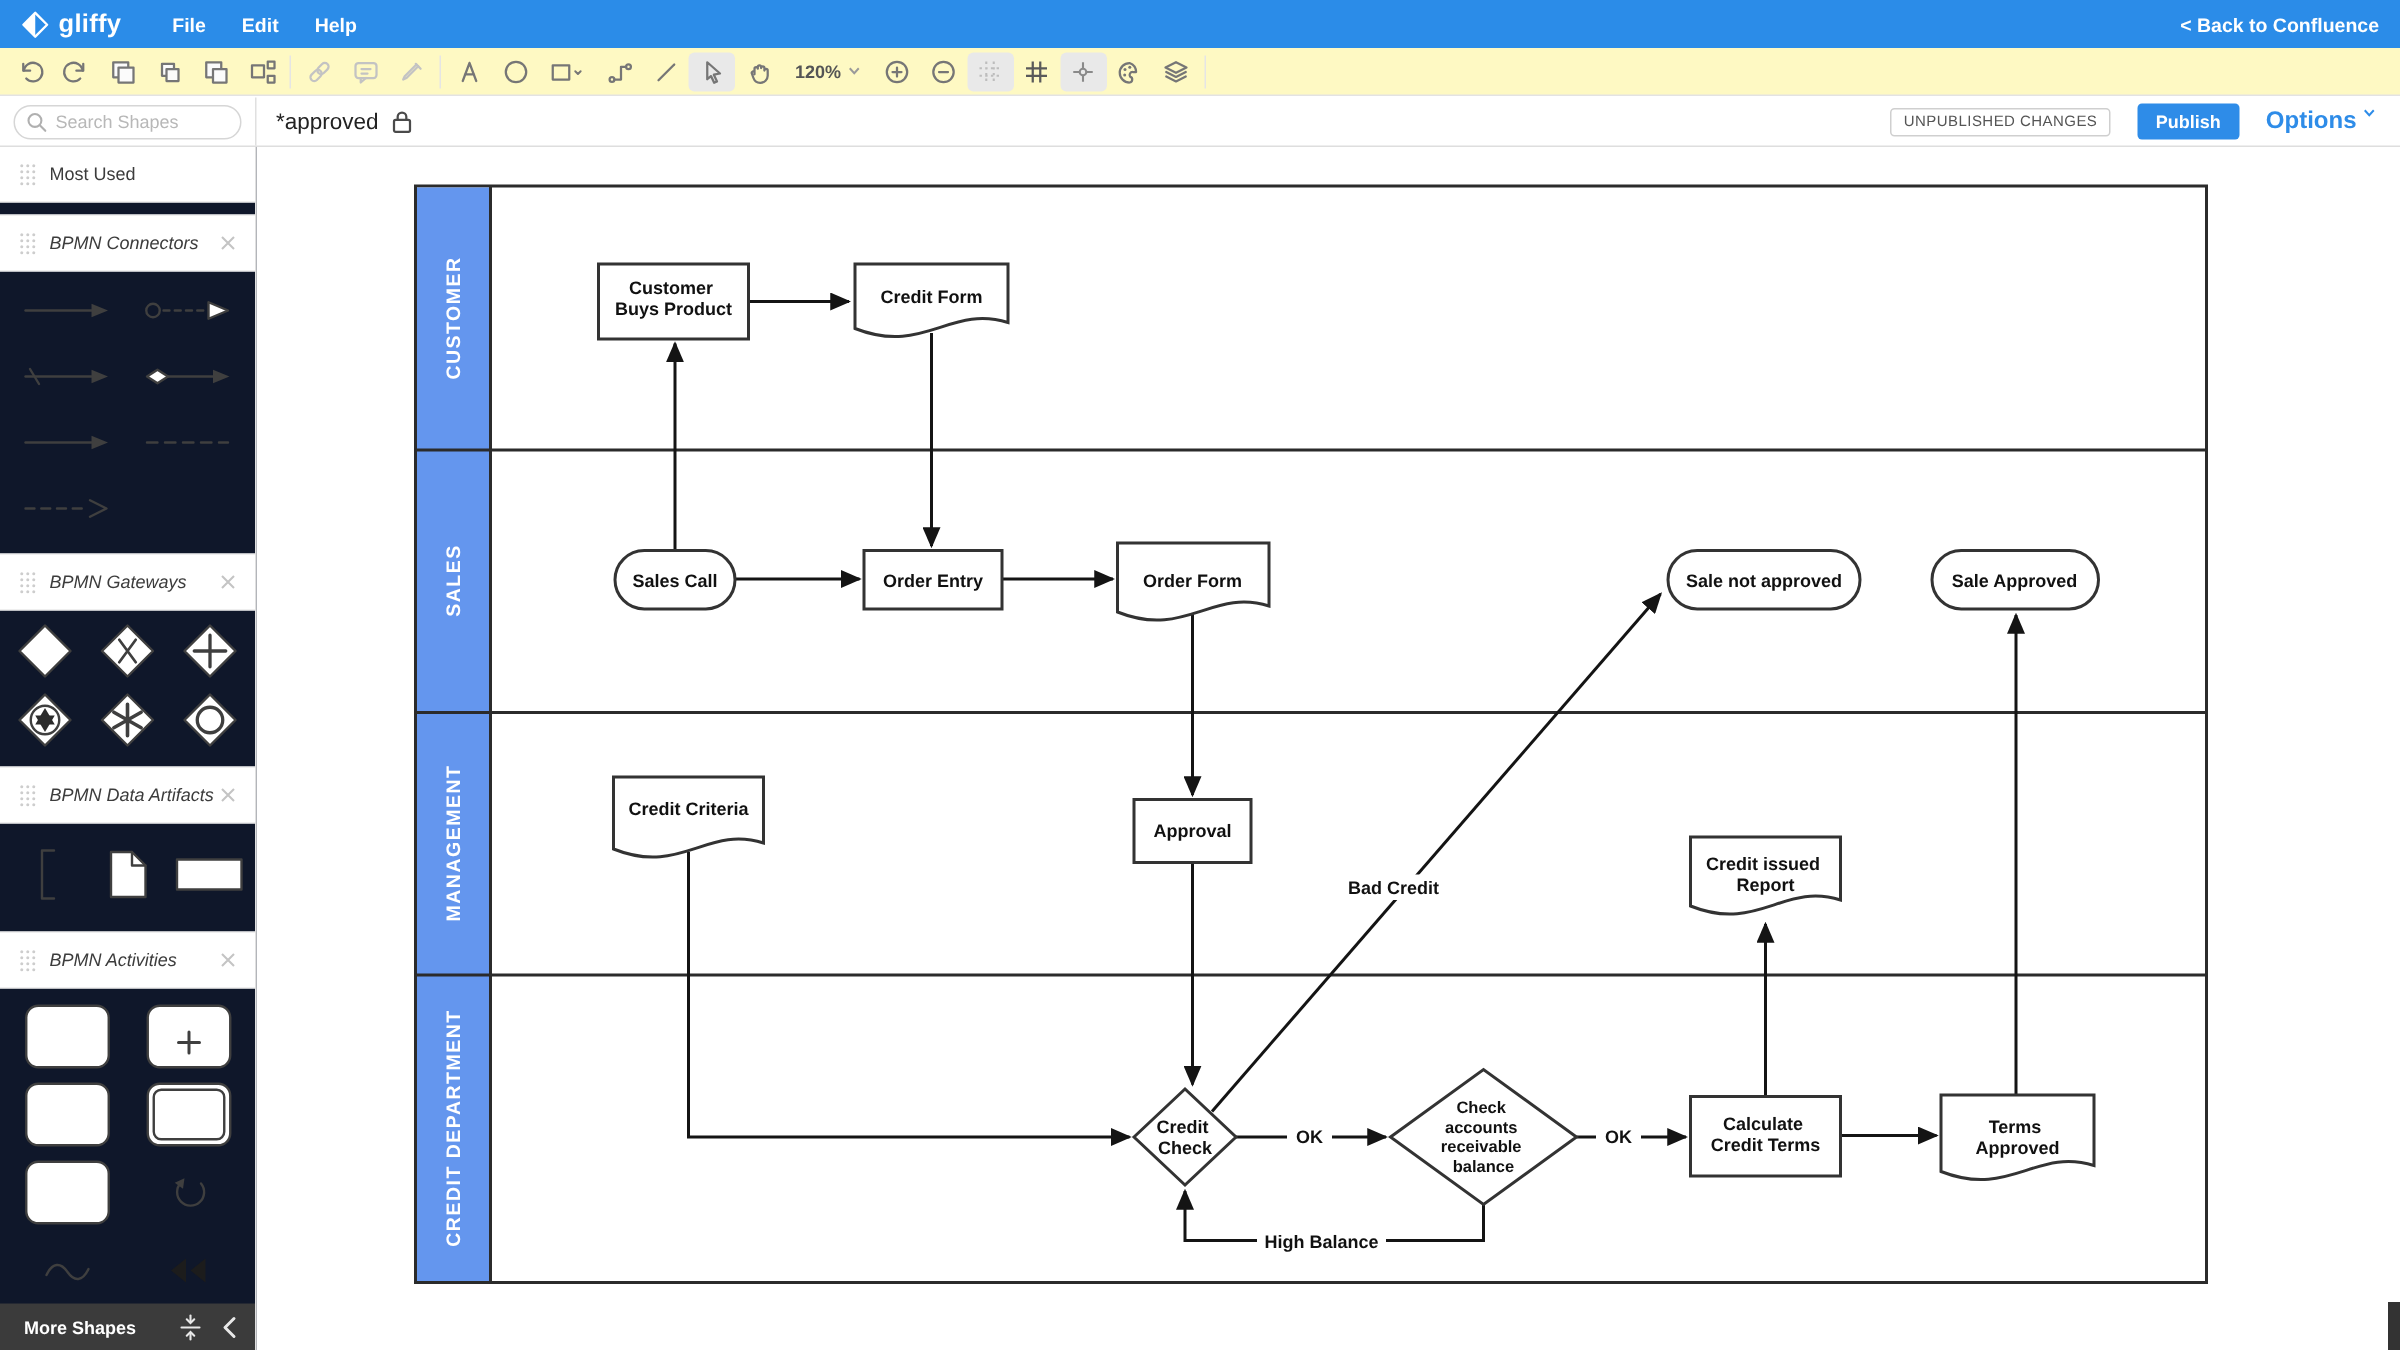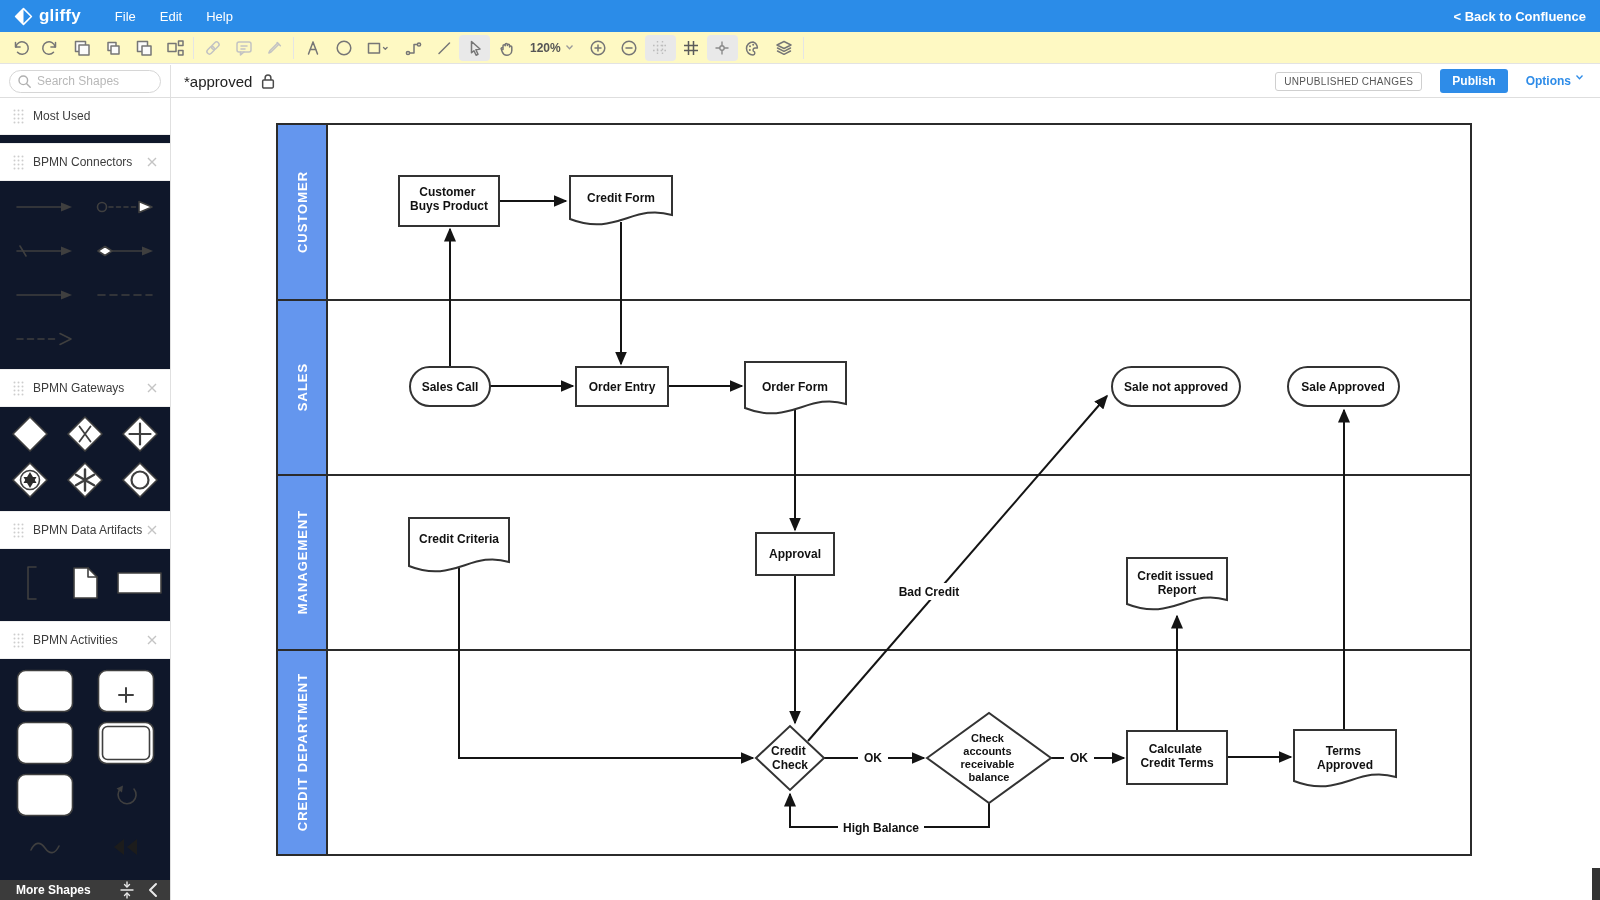--- a/index.html
+++ b/index.html
@@ -4,21 +4,21 @@
 <style>
   html,body{margin:0;padding:0;background:#fff;}
   #app{position:relative;width:1600px;height:900px;overflow:hidden;background:#fff;
        font-family:"Liberation Sans",sans-serif;-webkit-font-smoothing:antialiased;}
 
   
   .topbar{position:absolute;top:0;left:0;width:100%;height:32px;background:#2b8ce8;
           display:flex;align-items:center;color:#fff;box-sizing:border-box;padding:0 14px;}
   .logo{display:flex;align-items:center;gap:6px;font-size:17px;font-weight:bold;letter-spacing:.2px;}
   .menubar{display:flex;margin-left:22px;}
-  .menu-item{font-size:13px;font-weight:400;padding:0 12px;cursor:default;}
+  .menu-item{font-size:13px;font-weight:700;padding:0 12px;cursor:default;}
   .back-link{margin-left:auto;font-size:13px;font-weight:bold;}
 
   
   .toolbar{position:absolute;top:32px;left:0;width:100%;height:32px;background:#fef9c3;
            border-bottom:1px solid #e3e3e3;display:flex;align-items:center;box-sizing:border-box;padding:4px 4px;}
   .tbtn{width:31px;height:26px;display:flex;align-items:center;justify-content:center;border-radius:4px;flex:0 0 auto;}
   .tbtn.sel{background:#e9e9e9;}
   .tsep{width:1px;height:22px;background:#e5e5e5;margin:0 3px;flex:0 0 auto;}
   .tzoom{display:flex;align-items:center;gap:4px;font-size:12px;font-weight:bold;color:#555;padding:0 9px;}
   .ticon{stroke:#767676;fill:none;stroke-width:1.5;stroke-linecap:round;stroke-linejoin:round;}
@@ -34,42 +34,42 @@
                     padding:0 8px 0 27px;font-size:12px;color:#444;outline:none;font-family:inherit;}
   .search-box input::placeholder{color:#b8b8b8;}
   .search-ic{position:absolute;left:8px;top:4px;}
   .doc-title{margin-left:13px;font-size:15px;color:#222;}
   .lock{margin-left:9px;display:flex;}
   .title-right{margin-left:auto;display:flex;align-items:center;gap:18px;padding-right:16px;}
   .badge{border:1px solid #cfcfcf;border-radius:3px;font-size:10px;font-weight:normal;color:#555;
          letter-spacing:.3px;padding:3px 8px;background:#fff;}
   .publish-btn{background:#2e8ce8;color:#fff;font-size:12px;font-weight:bold;border:none;border-radius:3px;
                padding:5px 12px;font-family:inherit;}
-  .options-lnk{color:#2e8ce8;font-size:12px;font-weight:bold;display:flex;align-items:flex-start;gap:4px;}
+  .options-lnk{color:#2e8ce8;font-size:16px;font-weight:bold;display:flex;align-items:flex-start;gap:4px;}
 
   
   .sidebar{position:absolute;top:98px;left:0;width:171px;height:802px;background:#0f172a;
            border-right:1px solid #e0e0e0;box-sizing:border-box;overflow:hidden;}
   .sec-head{height:36px;display:flex;align-items:center;border-bottom:1px solid #efefef;background:#fff;}
-  .sec-head.bt{border-top:1px solid #efefef;}
+  .sec-head.bt{border-top:1px solid #efefef;font-style:italic;}
   .sec-dots{margin-left:13px;display:flex;flex:0 0 auto;}
   .sec-label{margin-left:9px;font-size:12px;color:#3c3c3c;}
   .sec-close{margin-left:auto;margin-right:13px;display:flex;}
   .spacer8{height:8px;}
   .shape-grid{display:grid;justify-items:center;align-items:center;}
   .conn-grid{grid-template-columns:1fr 1fr;padding:4px 4px 8px;}
   .conn-grid .cell{height:44px;display:flex;align-items:center;}
   .gw-grid{grid-template-columns:1fr 1fr 1fr;padding:4px 2px 8px;}
   .gw-grid .cell{height:46px;display:flex;align-items:center;}
   .da-grid{grid-template-columns:1fr 1fr 1fr;padding:6px 2px 10px;}
   .da-grid .cell{height:56px;display:flex;align-items:center;}
   .act-grid{grid-template-columns:1fr 1fr;padding:6px 4px 0;}
   .act-grid .cell{height:52px;display:flex;align-items:center;}
   .sglyph{stroke:#3f3f3f;fill:none;stroke-width:1.6;stroke-linecap:round;stroke-linejoin:round;}
-  .more-bar{position:absolute;left:0;bottom:0;width:171px;height:20px;background:#3b3b3b;color:#fff;
+  .more-bar{position:absolute;left:0;bottom:0;width:171px;height:31px;background:#3b3b3b;color:#fff;
             display:flex;align-items:center;box-sizing:border-box;padding-left:16px;font-size:12px;font-weight:bold;}
   .more-ic{margin-left:auto;margin-right:10px;display:flex;}
   .more-chv{margin-right:12px;display:flex;}
 
   
   .canvas{position:absolute;top:98px;left:172px;width:1428px;height:802px;background:#fff;}
   .corner-tab{position:absolute;right:0;bottom:0;width:8px;height:32px;background:#333;}
   .dg-node-shape{fill:#fff;stroke:#333;stroke-width:2;}
   .dg-node-text{fill:#111;font-size:12px;font-weight:bold;text-anchor:middle;font-family:"Liberation Sans",sans-serif;}
   .dg-node-text-sm{fill:#111;font-size:11px;font-weight:bold;text-anchor:middle;font-family:"Liberation Sans",sans-serif;}

